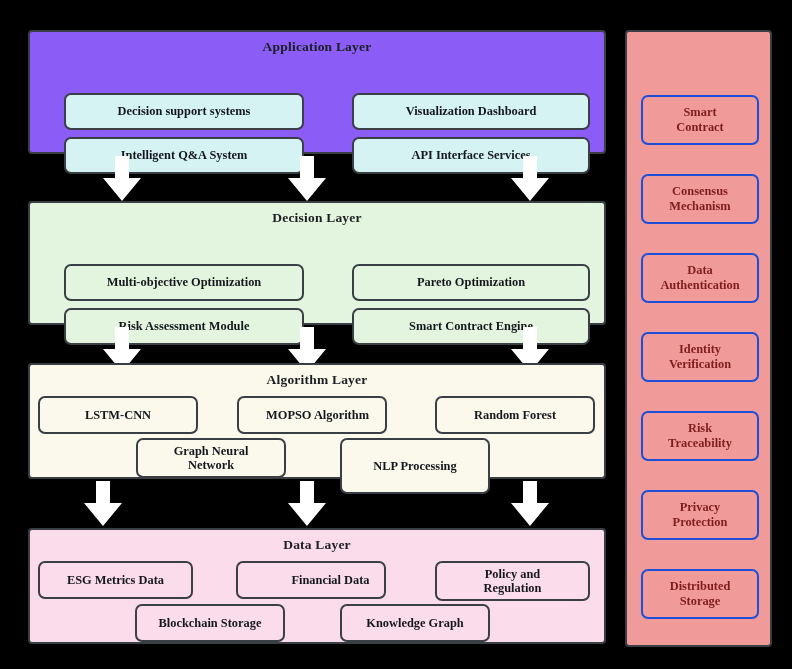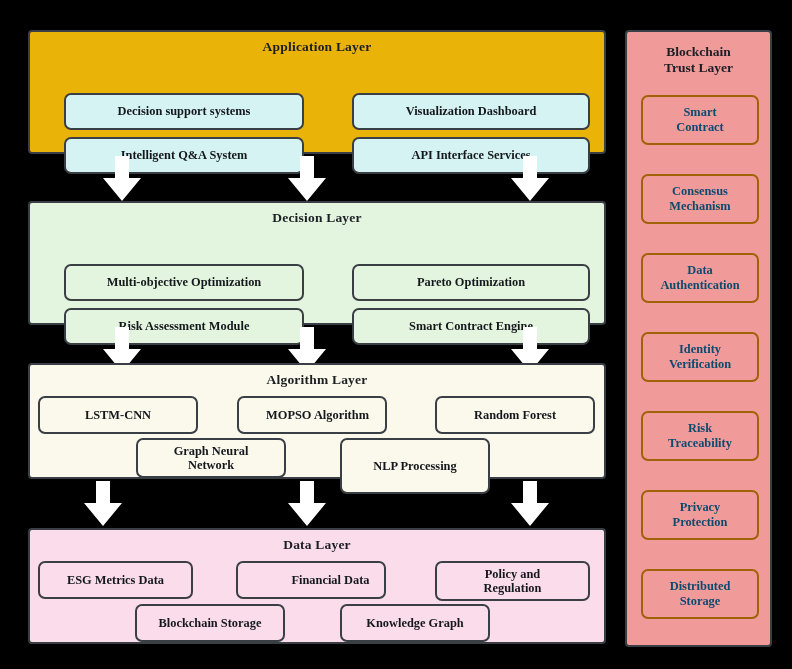--- a/index.html
+++ b/index.html
@@ -83,40 +83,40 @@
     line-height: 16px;
     margin-top: 12px;
     white-space: pre-line;
   }
   .trust-box {
     position: absolute;
     left: 14px;
     width: 118px;
     height: 50px;
     background: #f09a9a;
-    border: 2px solid #a16207;
+    border: 2px solid #1d4ed8;
     border-radius: 7px;
     box-sizing: border-box;
     display: flex;
     align-items: center;
     justify-content: center;
     text-align: center;
     font-weight: bold;
     font-size: 12.4px;
-    color: #0c4a6e;
+    color: #7f1d1d;
     line-height: 15px;
     white-space: pre-line;
   }
 </style>
 </head>
 <body>
 
 <div id="canvas">
 
-  <div class="layer" id="layer-application" style="left: 28px; top: 30px; width: 578px; height: 124px; background: #eab308;">
+  <div class="layer" id="layer-application" style="left: 28px; top: 30px; width: 578px; height: 124px; background: #8b5cf6;">
     <div class="layer-title">Application Layer</div>
     <div class="box" style="left: 34px; top: 61px; width: 240px; height: 37px; background: rgb(214, 243, 244);">Decision support systems</div>
     <div class="box" style="left: 322px; top: 61px; width: 238px; height: 37px; background: rgb(214, 243, 244);">Visualization Dashboard</div>
     <div class="box" style="left: 34px; top: 105px; width: 240px; height: 37px; background: rgb(214, 243, 244);">Intelligent Q&amp;A System</div>
     <div class="box" style="left: 322px; top: 105px; width: 238px; height: 37px; background: rgb(214, 243, 244);">API Interface Services</div>
   </div>
 
   <div class="arrow" style="left:99px; top:156px;">
     <svg width="46" height="46" viewBox="0 0 46 46">
         <polygon points="16,0 30,0 30,22 42,22 23,45 4,22 16,22" fill="#ffffff"></polygon>
@@ -187,22 +187,20 @@
     <div class="layer-title">Data Layer</div>
     <div class="box" style="left: 8px; top: 31px; width: 155px; height: 38px; background: rgb(251, 220, 234);">ESG Metrics Data</div>
     <div class="box" style="left: 206px; top: 31px; width: 150px; height: 38px; background: rgb(251, 220, 234); padding-left: 43px;">Financial Data</div>
     <div class="box" style="left: 405px; top: 31px; width: 155px; height: 40px; white-space: pre-line; background: rgb(251, 220, 234);">Policy and
 Regulation</div>
     <div class="box" style="left: 105px; top: 74px; width: 150px; height: 38px; background: rgb(251, 220, 234);">Blockchain Storage</div>
     <div class="box" style="left: 310px; top: 74px; width: 150px; height: 38px; background: rgb(251, 220, 234);">Knowledge Graph</div>
   </div>
 
   <div id="trust-panel">
-    <div id="trust-title">Blockchain
-Trust Layer</div>
     <div class="trust-box" style="top:63px;">Smart
 Contract</div>
     <div class="trust-box" style="top:142px;">Consensus
 Mechanism</div>
     <div class="trust-box" style="top:221px;">Data
 Authentication</div>
     <div class="trust-box" style="top:300px;">Identity
 Verification</div>
     <div class="trust-box" style="top:379px;">Risk
 Traceability</div>

